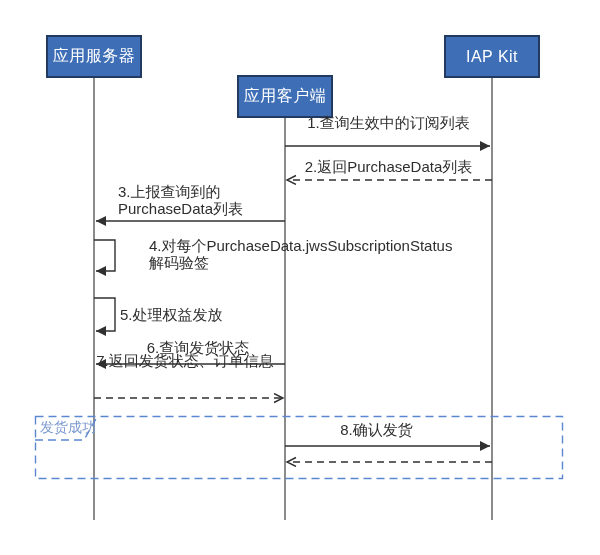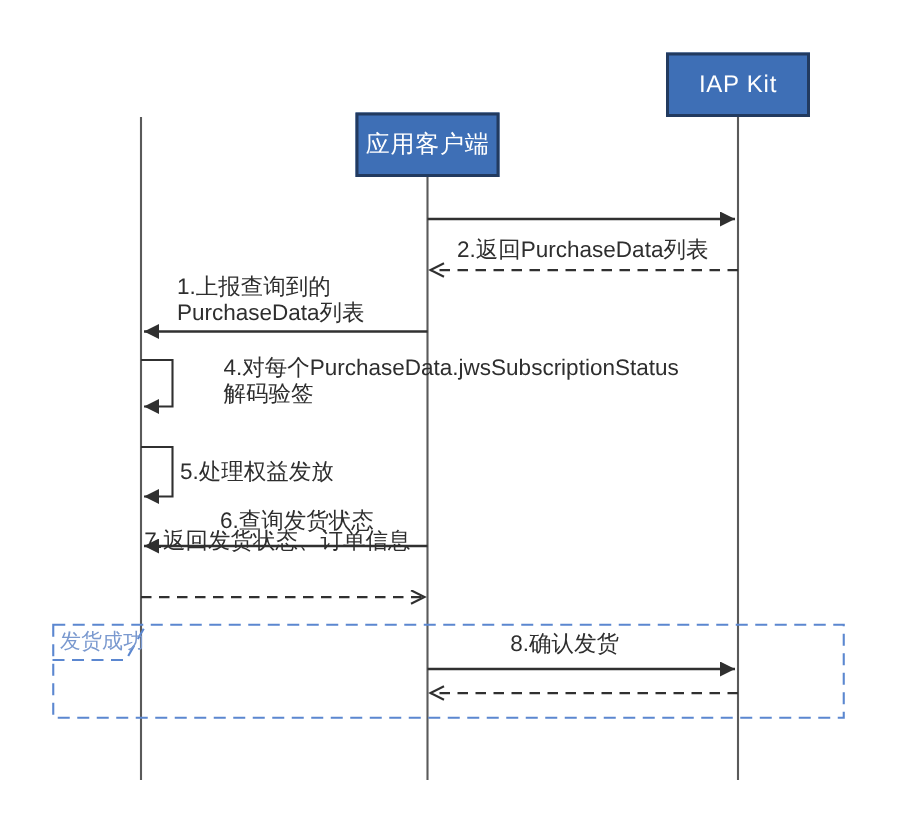--- a/index.html
+++ b/index.html
@@ -70,30 +70,34 @@
     <line x1="492" y1="180" x2="287" y2="180" stroke="#303030" stroke-width="1.5" stroke-dasharray="7,5" marker-end="url(#headOpen)"></line>
     <line x1="285" y1="221" x2="96" y2="221" stroke="#303030" stroke-width="1.6" marker-end="url(#headSolid)"></line>
     <path d="M94,240 H115 V271 L96,271" fill="none" stroke="#303030" stroke-width="1.4" marker-end="url(#headSolid)"></path>
     <path d="M94,298 H115 V331 L96,331" fill="none" stroke="#303030" stroke-width="1.4" marker-end="url(#headSolid)"></path>
     <line x1="285" y1="364" x2="96" y2="364" stroke="#303030" stroke-width="1.6" marker-end="url(#headSolid)"></line>
     <line x1="94" y1="398" x2="283" y2="398" stroke="#303030" stroke-width="1.5" stroke-dasharray="7,5" marker-end="url(#headOpen)"></line>
     <line x1="285" y1="446" x2="490" y2="446" stroke="#303030" stroke-width="1.6" marker-end="url(#headSolid)"></line>
     <line x1="492" y1="462" x2="287" y2="462" stroke="#303030" stroke-width="1.5" stroke-dasharray="7,5" marker-end="url(#headOpen)"></line>
   </svg>
 
+  <div class="actor actor-server">
+    <span>应用服务器</span>
+  </div>
   <div class="actor actor-client">
     <span>应用客户端</span>
   </div>
   <div class="actor actor-iap">
     <span>IAP Kit</span>
   </div>
 
+  <div class="msg center m1">1.查询生效中的订阅列表</div>
   <div class="msg center m2">2.返回PurchaseData列表</div>
   <div class="msg m3">
-    <span class="line">1.上报查询到的</span>
+    <span class="line">3.上报查询到的</span>
     <span class="line">PurchaseData列表</span>
   </div>
   <div class="msg m4">
     <span class="line">4.对每个PurchaseData.jwsSubscriptionStatus</span>
     <span class="line">解码验签</span>
   </div>
   <div class="msg m5">5.处理权益发放</div>
   <div class="msg center m6">6.查询发货状态</div>
   <div class="msg center m7">7.返回发货状态、订单信息</div>
   <div class="msg center m8">8.确认发货</div>

